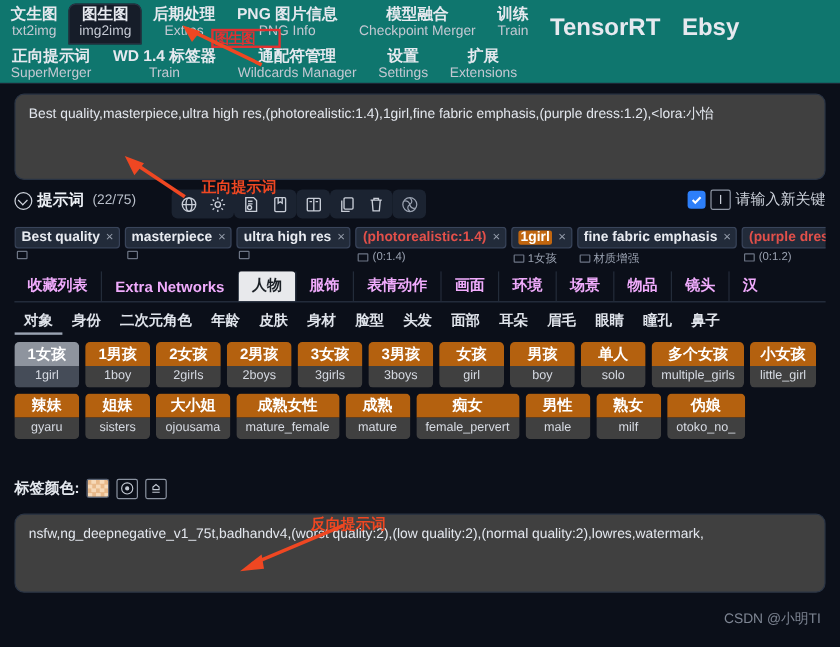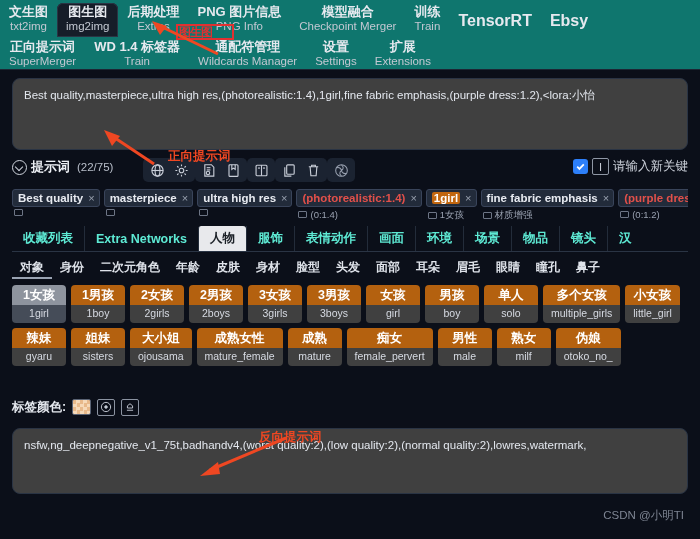--- a/index.html
+++ b/index.html
@@ -23,21 +23,21 @@
     padding: 2px 9px 2px 9px;
     text-align: center;
     line-height: 1.12;
     cursor: pointer;
     border-radius: 5px;
     position: relative;
     white-space: nowrap;
   }
   .navitem .cn { font-size: 13px; color: #e6e9ef; font-weight: 600; display:block; }
   .navitem .en { font-size: 11.5px; color: #c3c8d2; display:block; }
-  .navitem.single .cn { font-size: 16px; padding-top: 7px; }
+  .navitem.single .cn { font-size: 20px; padding-top: 7px; }
   .navitem.active {
     background: #18202e;
     border: 1px solid #2b3banything;
   }
   .navitem.active {
     background: #161d29;
     box-shadow: inset 0 0 0 1px #2a3444;
     border-radius: 6px 6px 0 0;
     height: 34px;
   }
@@ -146,21 +146,21 @@
   .mini-ico { width: 9px; height: 7px; border: 1px solid #6d7585; border-radius: 1px; }
 
   
   .cat-tabs {
     display: flex; align-items: stretch; margin: 3px 12px 0 12px;
     height: 26px; border-bottom: 1px solid #2a3444;
     overflow: hidden;
   }
   .cat-tab {
     padding: 0 11px; display: flex; align-items: center; justify-content: center;
-    font-size: 12.5px; font-weight: 700; color: #5eead4; cursor: pointer;
+    font-size: 12.5px; font-weight: 700; color: #f0abfc; cursor: pointer;
     border-left: 1px solid #232c3a; white-space: nowrap;
   }
   .cat-tab:first-child { border-left: none; }
   .cat-tab.active { background: #e8e9ec; color: #1b2026; border-radius: 3px 3px 0 0; }
 
   
   .sub-tabs {
     display: flex; margin: 4px 12px 0 12px; height: 24px; align-items: center;
     overflow: hidden;
   }

